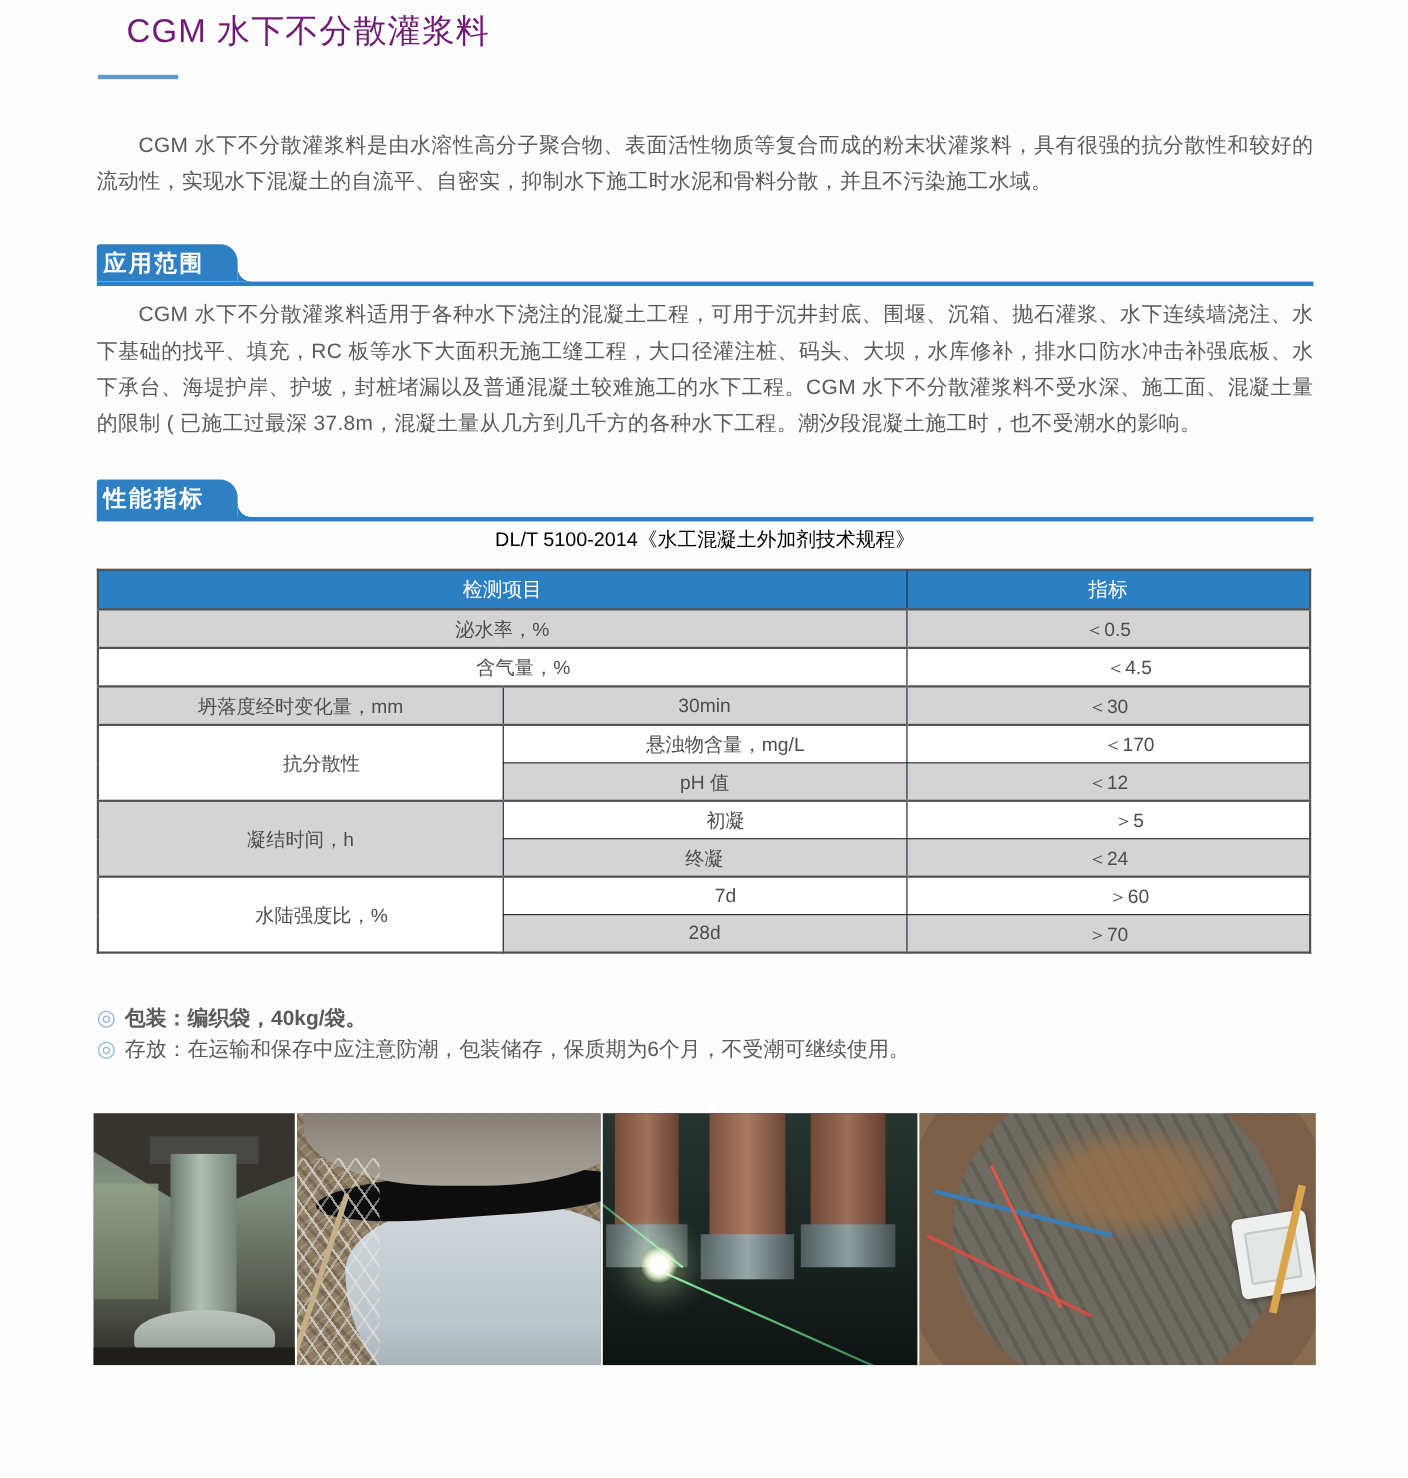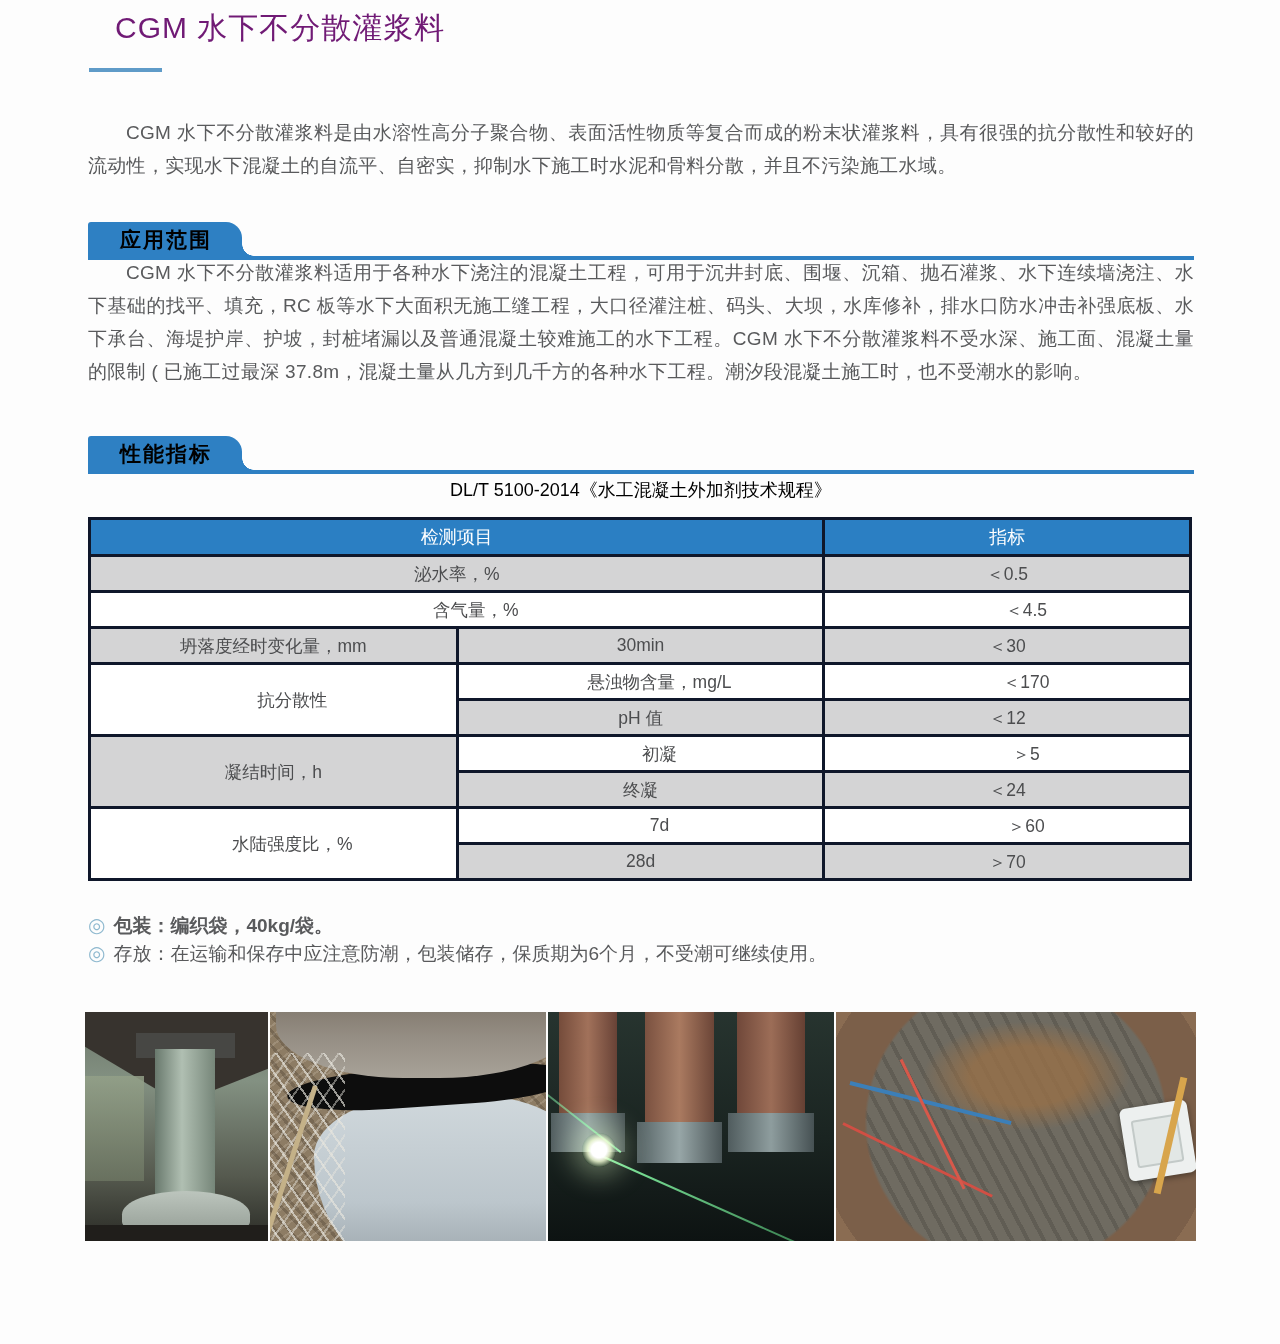--- a/index.html
+++ b/index.html
@@ -6,37 +6,37 @@
   #canvas{
     position:relative;width:1280px;height:1344px;background:#fdfdfd;overflow:hidden;
     font-family:"Liberation Sans","DejaVu Sans",sans-serif;color:#58595b;
   }
   
   .doc-title{position:absolute;left:88px;top:8px;font-size:30px;font-weight:normal;color:#701a75;letter-spacing:1px;margin-left:27px;}
   .title-underline{position:absolute;left:89px;top:68px;width:73px;height:4px;background:#5f9bc8;}
   
   .para{position:absolute;left:88px;width:1106px;font-size:19px;line-height:33px;text-align:justify;color:#595a5c;text-indent:2em;letter-spacing:.3px;}
   .intro{top:116px;}
-  .app-body{top:256px;}
+  .app-body{top:270px;}
   
   .sec-head{position:absolute;left:88px;width:1106px;height:38px;border-bottom:4px solid #2e80c3;}
-  .sec-tab{position:relative;display:inline-block;background:#2e80c3;color:#000000;font-size:21px;font-weight:bold;
-    letter-spacing:2px;padding:5px 30px 4px 32px;border-radius:3px 16px 0 0;height:25px;line-height:25px;
+  .sec-tab{position:relative;display:inline-block;background:#2e80c3;color:#ffffff;font-size:21px;font-weight:bold;
+    letter-spacing:2px;padding:5px 30px 4px 6px;border-radius:3px 16px 0 0;height:25px;line-height:25px;
     vertical-align:bottom;margin-top:4px;}
   .sec-tab::after{content:"";position:absolute;right:-12px;bottom:0;width:12px;height:12px;
     background:radial-gradient(circle at 100% 0%, rgba(0,0,0,0) 11.5px, #2e80c3 12px);}
   .h-app{top:218px;}
   .h-perf{top:432px;}
   .h-pack{top:866px;}
   
   .std-caption{position:absolute;left:88px;top:478px;width:1106px;text-align:center;font-size:18px;color:#000000;}
   
   .tbl{position:absolute;left:88px;top:517px;width:1104px;border-collapse:collapse;table-layout:fixed;
     border:2px solid #515254;font-size:17.5px;color:#4c4d4f;}
-  .tbl td{border:3px solid #0f172a;height:33px;text-align:center;padding:0;vertical-align:middle;}
+  .tbl td{border:1px solid #0f172a;height:33px;text-align:center;padding:0;vertical-align:middle;}
   .tbl tr.head td{background:#2b7fc3;color:#ffffff;height:34px;font-size:18px;}
   .tbl td.g{background:#d4d4d5;}
   .tbl td.w{background:#ffffff;padding-left:38px;}
   .tbl tr.gs td{border-top:2px solid #515254;}
   
   .bullet-line{position:absolute;left:88px;width:1106px;font-size:19px;color:#595a5c;}
   .b1{top:913px;font-weight:bold;}
   .b2{top:941px;}
   .bullet-glyph{color:#8fb9cf;font-size:20px;margin-right:8px;}
   

